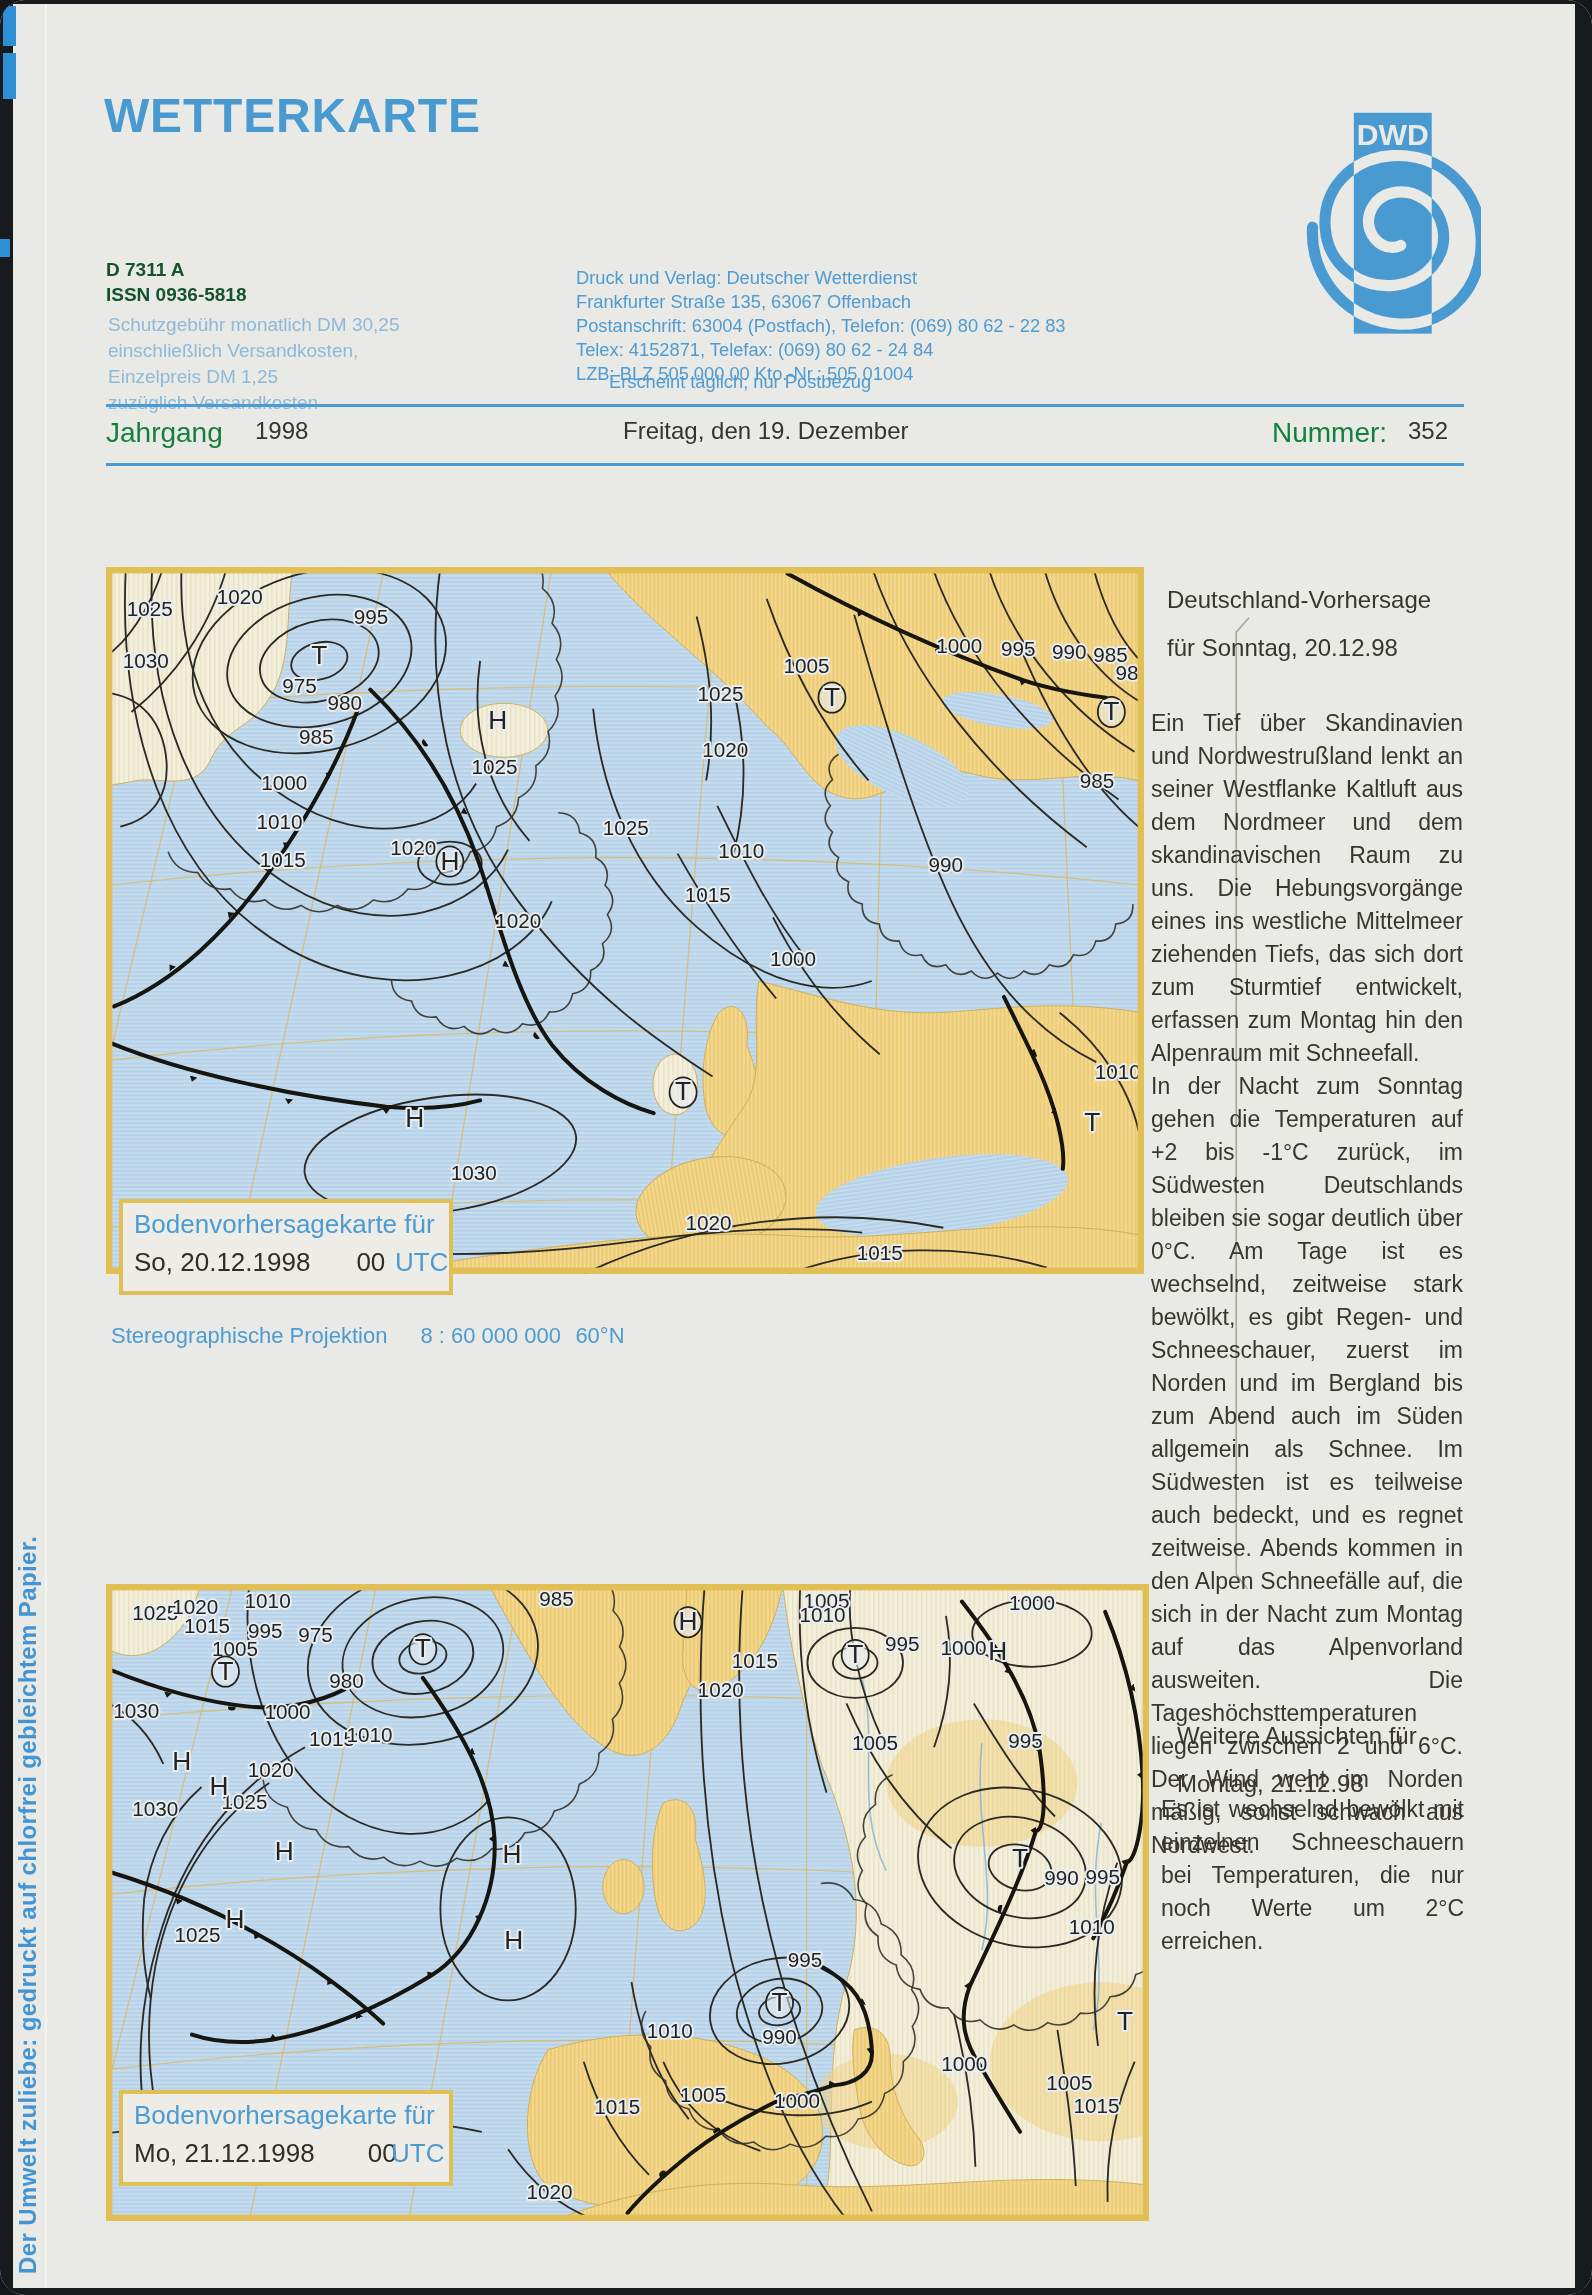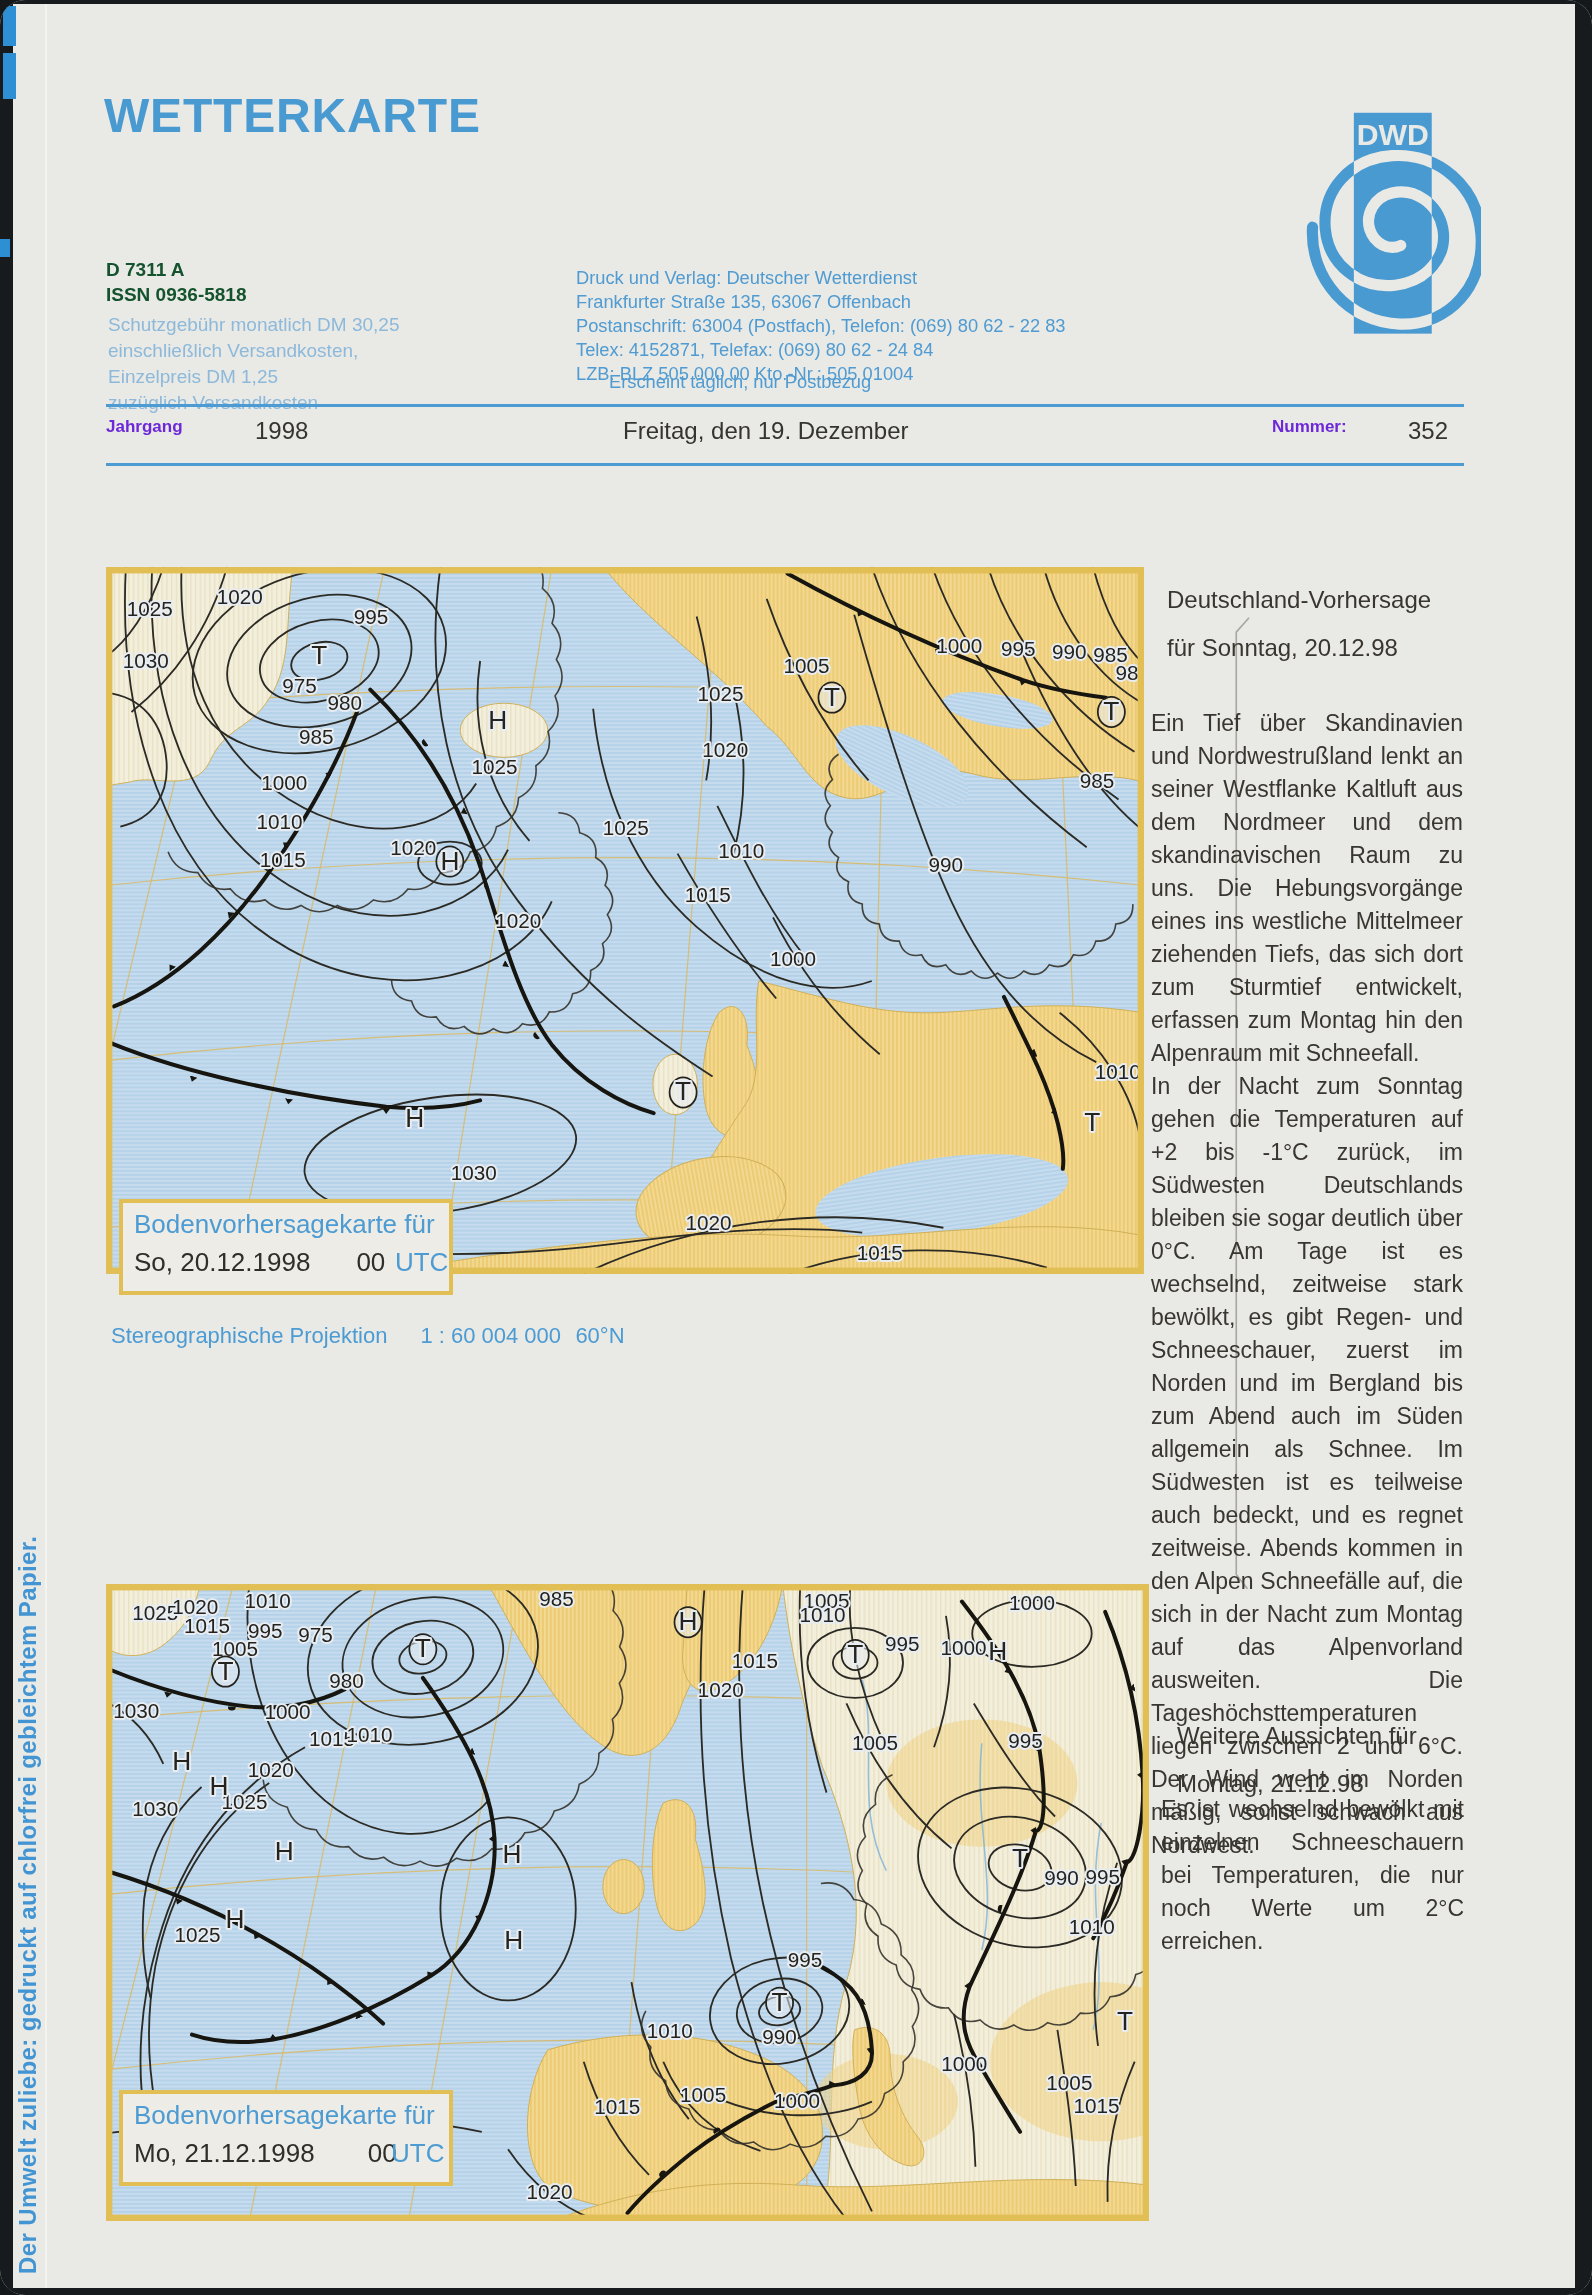--- a/index.html
+++ b/index.html
@@ -12,21 +12,21 @@
   .crease{position:absolute;background:#f3f3ef;width:1.6px;}
   
   .title{left:104px;top:88px;font-size:48px;font-weight:bold;color:#4a9ad2;letter-spacing:0.8px;}
   .subtitle{left:104px;top:202px;font-size:30px;font-weight:bold;color:#4a9ad2;}
   .codes{left:106px;top:257px;font-size:19px;font-weight:bold;color:#14532d;line-height:25px;}
   .pricing{left:108px;top:312px;font-size:19px;color:#8db9da;line-height:26px;}
   .publisher{left:576px;top:266px;font-size:18.3px;color:#4f9bd2;line-height:24px;}
   .distribution{left:609px;top:371px;font-size:18.3px;color:#4f9bd2;}
   .rule{position:absolute;left:106px;width:1358px;height:3.2px;background:#4c9bd3;}
   .issue-row{position:absolute;top:417px;font-size:24px;color:#35342f;}
-  .lblue{color:#6d28d9;font-weight:bold;font-size:17px;}
+  .lblue{color:#15803d;font-weight:normal;font-size:28px;}
   
   svg.map{position:absolute;background:#c6dcee;}
   .iso path,.iso ellipse{fill:none;stroke:#2b2a25;stroke-width:2.3px;}
   .grat path,.grat line{fill:none;stroke:#d9b863;stroke-width:1.5px;opacity:.85;}
   .landshape{stroke:#cfae55;stroke-width:1.2px;}
   .front{fill:none;stroke:#16150f;stroke-width:5px;stroke-linecap:round;}
   .fm{fill:none;stroke:none;}
   .scal{fill:none;stroke:#34322b;stroke-width:2px;opacity:.9;}
   .river{fill:none;stroke:#7fb3d8;stroke-width:2px;opacity:.8;}
   .mlab{font-family:"Liberation Sans",sans-serif;font-size:26px;fill:#24231e;text-anchor:middle;
@@ -264,21 +264,21 @@
       </g>
     <rect class="mapframe" x="4" y="4" width="1296" height="880"></rect>
   </svg>
 
   <div class="capbox" style="left:119px;top:1199px">
     <div class="l1">Bodenvorhersagekarte für</div>
     <div class="l2"><span>So, 20.12.1998</span><span class="hour">00</span><span class="tz">UTC</span></div>
   </div>
 
   <div class="abs projnote">
-    <span>Stereographische Projektion</span><span class="gap"></span><span>1 : 60 004 000</span><span class="gap2"></span><span>60°N</span>
+    <span>Stereographische Projektion</span><span class="gap"></span><span>8 : 60 000 000</span><span class="gap2"></span><span>60°N</span>
   </div>
 
   <svg class="map" style="left:106px;top:1584px" width="1043" height="637" viewBox="0 0 1310 800">
     <rect width="1310" height="800" fill="url(#pSea)"></rect>
     <g class="grat">
       <line x1="160" y1="0" x2="-40" y2="800"></line>
         <line x1="340" y1="0" x2="180" y2="800"></line>
       <line x1="520" y1="0" x2="380" y2="800"></line>
         <line x1="700" y1="0" x2="640" y2="800"></line>
       <line x1="880" y1="0" x2="880" y2="800"></line>

